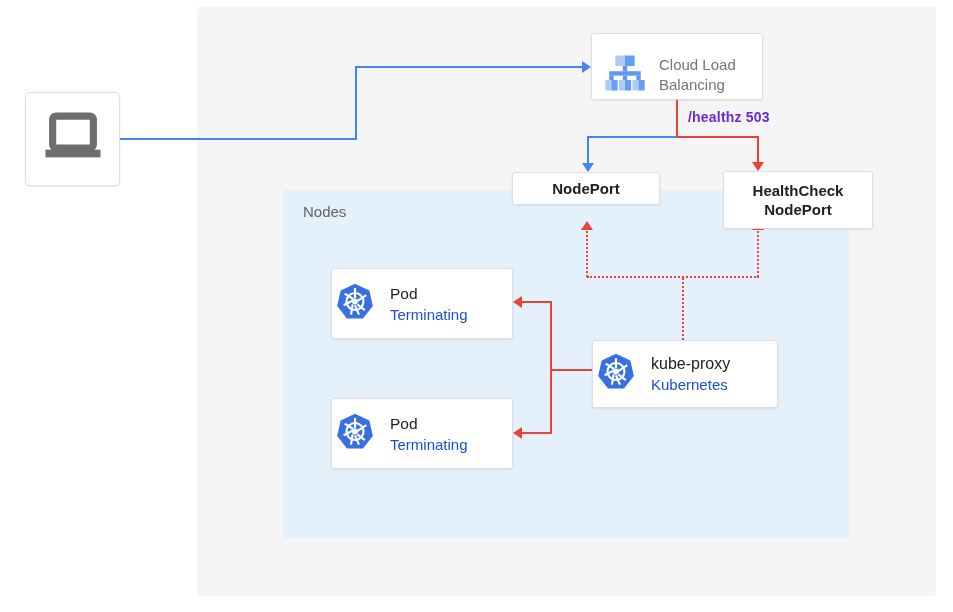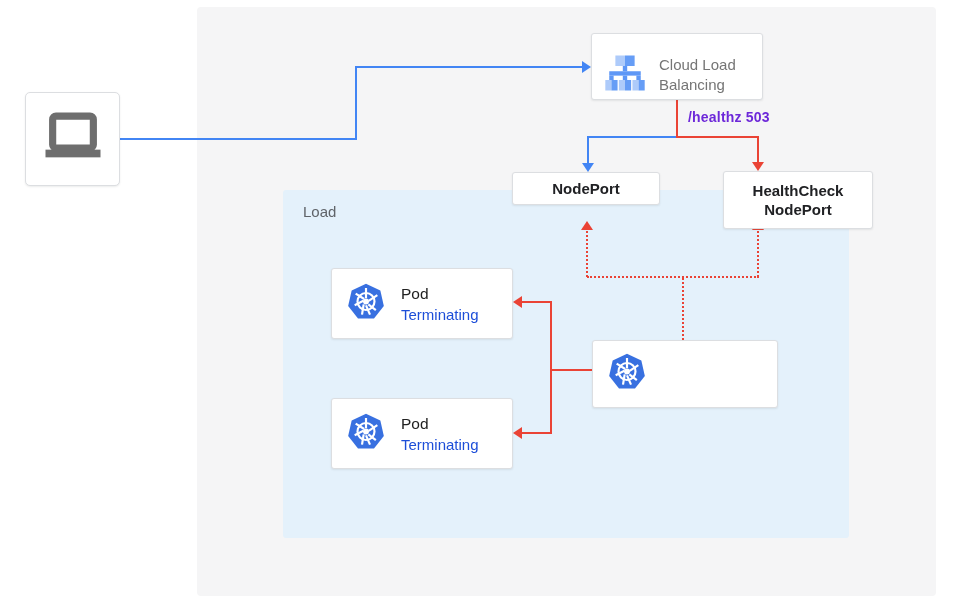--- a/index.html
+++ b/index.html
@@ -21,21 +21,21 @@
 
   .clb-box { left: 591px; top: 33px; width: 172px; height: 67px;
              display: flex; align-items: center; gap: 13px; padding: 16px 10px 0 12px; }
   .clb-label { font-size: 15px; line-height: 20px; color: #757575; }
 
   .port-box { display: flex; align-items: center; justify-content: center; text-align: center;
               font-weight: bold; font-size: 15px; line-height: 19px; color: #202124; }
   .nodeport-box { left: 512px; top: 172px; width: 148px; height: 33px; }
   .hcnp-box { left: 723px; top: 171px; width: 150px; height: 58px; }
 
-  .k8s-box { display: flex; align-items: center; gap: 15px; padding-left: 14px; }
+  .k8s-box { display: flex; align-items: center; gap: 15px; padding-left: 3px; }
   .pod-box-1 { left: 331px; top: 268px; width: 182px; height: 71px; }
   .pod-box-2 { left: 331px; top: 398px; width: 182px; height: 71px; }
   .kproxy-box { left: 592px; top: 340px; width: 186px; height: 68px; }
   .k8s-title { font-size: 16px; line-height: 21px; color: #212121; }
   .k8s-sub { font-size: 15px; line-height: 21px; color: #1d4ed8; }
 
   .healthz { position: absolute; left: 688px; top: 109px; font-size: 14px; font-weight: bold;
              color: #6d28d9; letter-spacing: .2px; }
 
   .edge { position: absolute; }
@@ -52,21 +52,21 @@
   .arr-left-red   { border-top: 6px solid transparent; border-bottom: 6px solid transparent; border-right: 9px solid #ea4335; }
 </style>
 </head>
 <body>
 
 <div class="screen">
 
   <div class="canvas"></div>
 
   <div class="nodes-group">
-    <div class="nodes-label">Load</div>
+    <div class="nodes-label">Nodes</div>
   </div>
 
   <div class="edge blue" style="left:120px; top:138px; width:237px; height:2px;"></div>
   <div class="edge blue" style="left:355px; top:66px;  width:2px;  height:74px;"></div>
   <div class="edge blue" style="left:355px; top:66px;  width:227px; height:2px;"></div>
   <div class="arr arr-right-blue" style="left:582px; top:61px;"></div>
 
   <div class="edge blue" style="left:587px; top:136px; width:91px; height:2px;"></div>
   <div class="edge blue" style="left:587px; top:136px; width:2px; height:28px;"></div>
   <div class="arr arr-down-blue" style="left:582px; top:163px;"></div>
@@ -186,15 +186,19 @@
           <line x1="13.6" y1="11.3" x2="18.8" y2="7.9"></line>
           <line x1="13.4" y1="13.4" x2="17.9" y2="16.9"></line>
           <line x1="12" y1="14" x2="14.4" y2="19.6"></line>
           <line x1="10.6" y1="13.4" x2="9.6" y2="19.6"></line>
           <line x1="10.4" y1="11.3" x2="5.2" y2="13.9"></line>
           <line x1="10.9" y1="10.2" x2="5.8" y2="7"></line>
         </g>
         <circle cx="12" cy="11.7" r="1.8" fill="#ffffff"></circle>
       </svg>
     </span>
+    <span>
+      <div class="k8s-title">kube-proxy</div>
+      <div class="k8s-sub">Kubernetes</div>
+    </span>
   </div>
 
 </div>
 
 </body></html>

